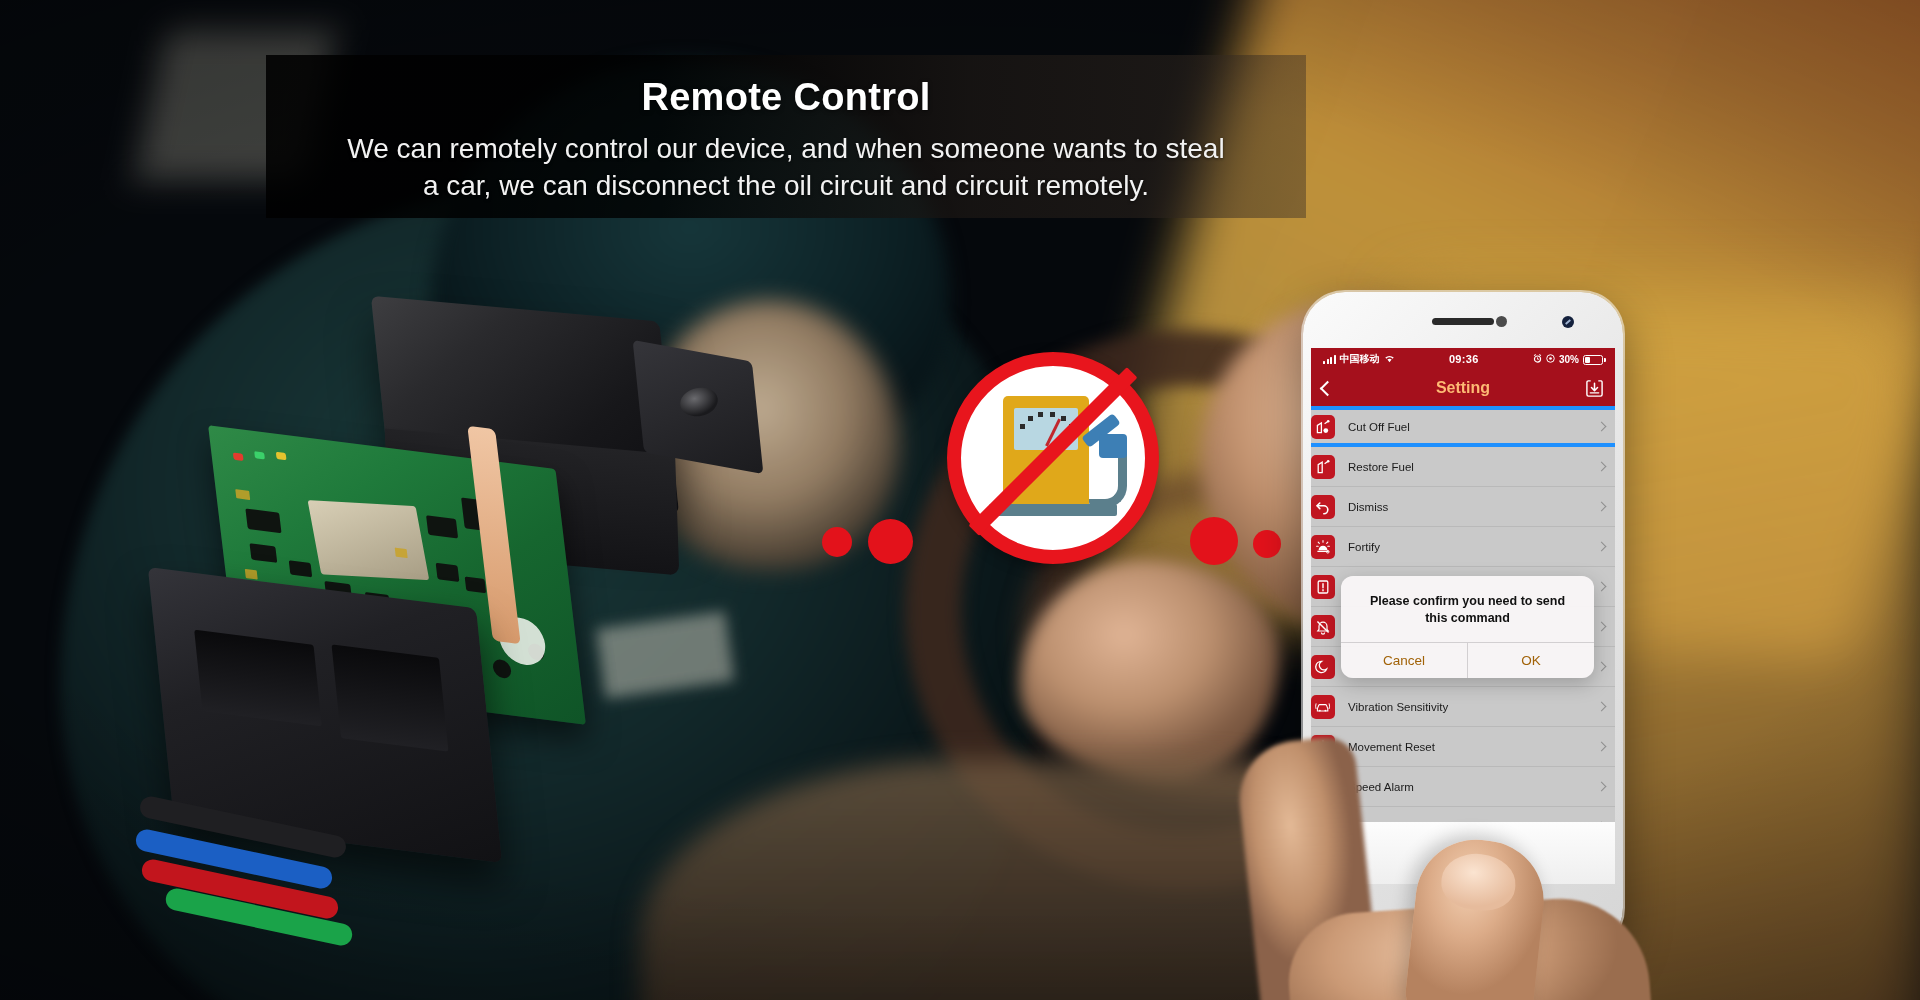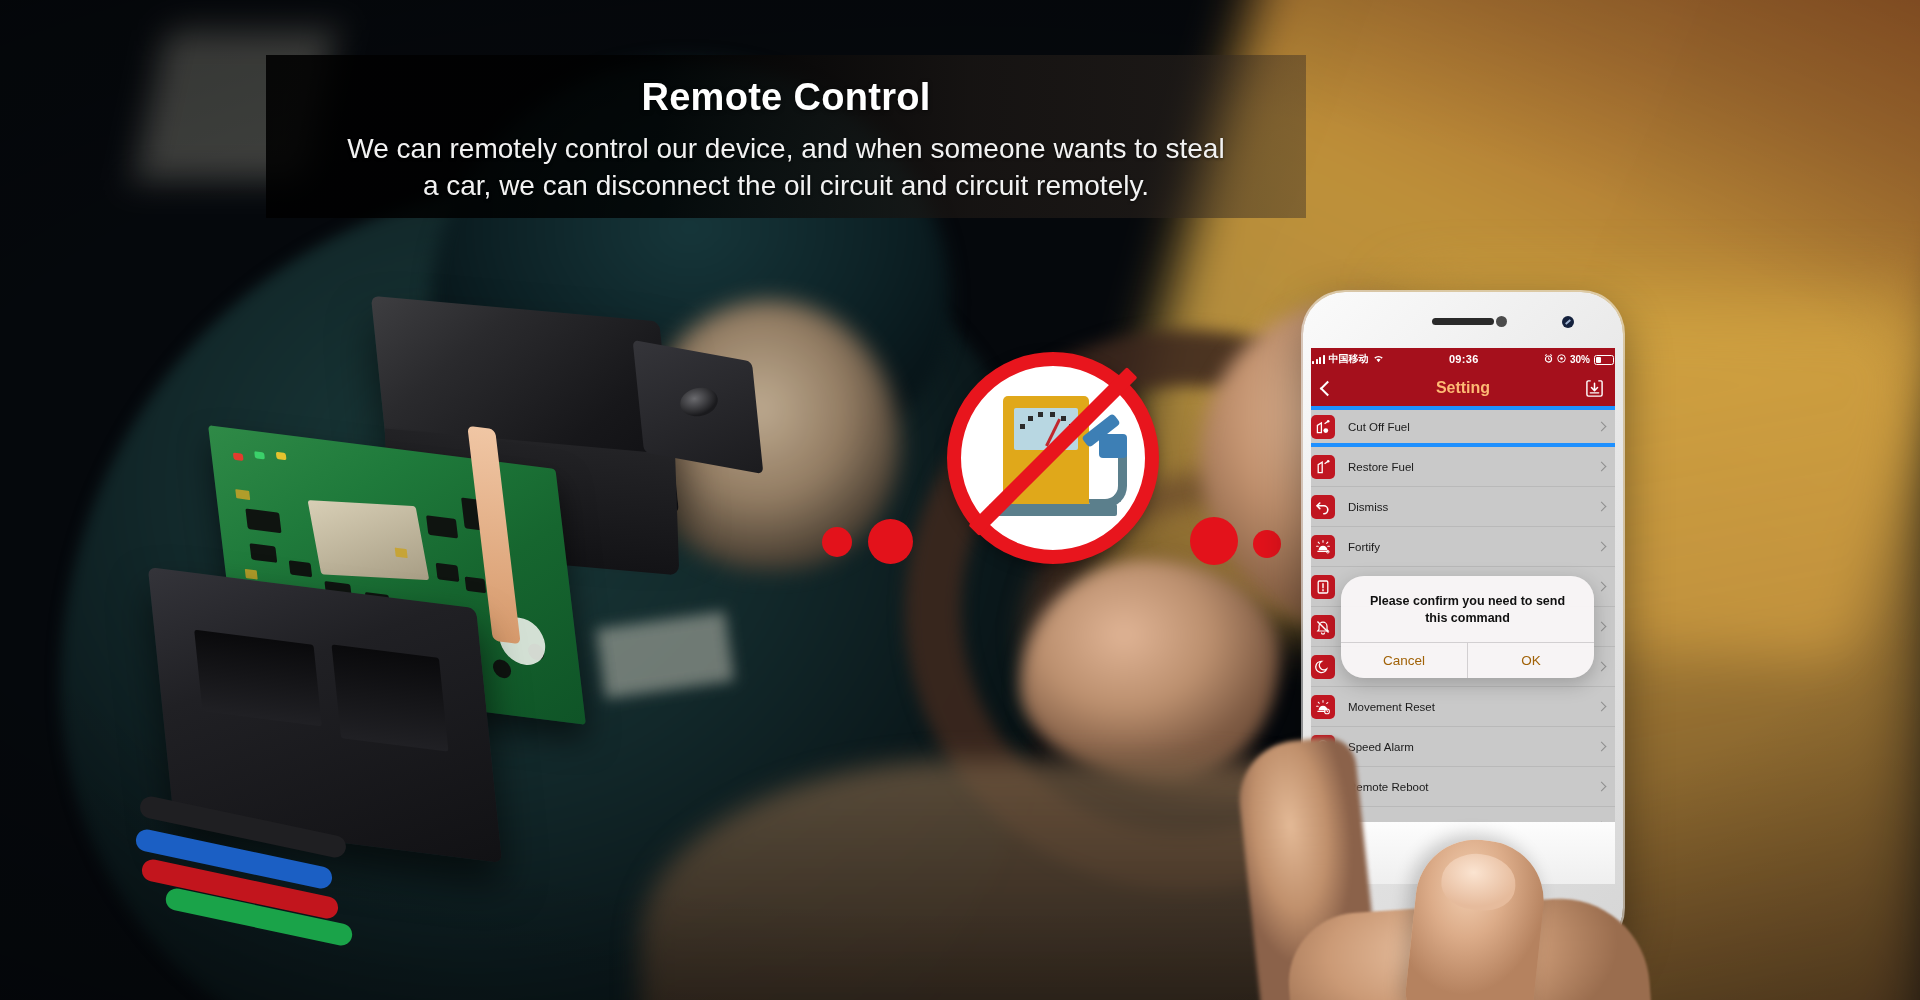--- a/index.html
+++ b/index.html
@@ -269,21 +269,21 @@
     content:""; position:absolute; left:3px; top:5px; width:6px; height:2px;
     background:#9fb3d1; transform: rotate(-40deg);
   }
   .phone-screen {
     position:relative; width:100%; height:100%;
     background:#c9c9c9; overflow:hidden;
   }
 
   .statusbar {
     height:22px; background:#a5101c; color:#fff;
-    display:flex; align-items:center; padding:0 1px;
+    display:flex; align-items:center; padding:0 12px;
     font-size:10px; font-weight:700;
   }
   .sb-left { display:flex; align-items:center; gap:4px; }
   .sb-bars { display:flex; align-items:flex-end; gap:1.5px; height:9px; }
   .sb-bars i { display:block; width:2px; background:#fff; border-radius:.5px; }
   .sb-center { flex:1; text-align:center; font-size:11px; letter-spacing:.3px; }
   .sb-right { display:flex; align-items:flex-end; gap:4px; }
   .sb-batt {
     width:20px; height:10px; border:1.3px solid #fff; border-radius:2.5px;
     position:relative; padding:1px;
@@ -331,21 +331,21 @@
   .row-label { margin-left:13px; font-size:11.5px; color:#1b1b1b; }
   .row-chev {
     margin-left:auto; width:7px; height:7px;
     border-right:1.6px solid #8e8e8e; border-top:1.6px solid #8e8e8e;
     transform: rotate(45deg);
   }
 
   .dialog {
     position:absolute; left:30px; top:228px; width:253px;
     background: rgba(249,246,247,.96);
-    border-radius:23px; overflow:hidden;
+    border-radius:12px; overflow:hidden;
     box-shadow: 0 6px 20px rgba(0,0,0,.22);
   }
   .dialog-msg {
     padding: 17px 18px 15px;
     text-align:center; font-size:12.5px; font-weight:700;
     color:#111; line-height:1.35;
   }
   .dialog-btns { display:flex; border-top:1px solid #d2cfd1; }
   .dialog-btn {
     flex:1; text-align:center; padding:10px 0;
@@ -612,20 +612,32 @@
               <svg width="16" height="16" viewBox="0 0 20 20">
                 <path d="M14.5 12.5 A7 7 0 1 1 8 3 A5.6 5.6 0 0 0 14.5 12.5 Z" fill="none" stroke="#fff" stroke-width="1.7"></path>
               </svg>
             </span>
             <span class="row-label"></span>
             <span class="row-chev"></span>
           </div>
           <div class="row">
             <span class="row-icon">
               <svg width="16" height="16" viewBox="0 0 20 20">
+                <path d="M3 12 l1.6-4 a1.6 1.6 0 0 1 1.5-1 h6.8 a1.6 1.6 0 0 1 1.5 1 L16 12 v3 H3 Z" fill="none" stroke="#fff" stroke-width="1.4"></path>
+                <circle cx="6" cy="14.5" r="1.2" fill="#fff"></circle>
+                <circle cx="13" cy="14.5" r="1.2" fill="#fff"></circle>
+                <path d="M1.2 6 q-1 3 0 6 M17.8 6 q1 3 0 6" fill="none" stroke="#fff" stroke-width="1.2" stroke-linecap="round"></path>
+              </svg>
+            </span>
+            <span class="row-label">Vibration Sensitivity</span>
+            <span class="row-chev"></span>
+          </div>
+          <div class="row">
+            <span class="row-icon">
+              <svg width="16" height="16" viewBox="0 0 20 20">
                 <path d="M4.5 14 A5.5 5.5 0 0 1 15.5 14 Z" fill="#fff"></path>
                 <path d="M3 15.5 h10" stroke="#fff" stroke-width="1.5"></path>
                 <path d="M10 2 v2 M4 4 L5.4 5.4 M16 4.4 L14.6 5.6 M2 9 h2" stroke="#fff" stroke-width="1.3" stroke-linecap="round"></path>
                 <circle cx="15" cy="15.5" r="3" fill="none" stroke="#fff" stroke-width="1.3"></circle>
                 <path d="M15 13.8 v1.8 h1.3" stroke="#fff" stroke-width="1.1" fill="none"></path>
               </svg>
             </span>
             <span class="row-label">Movement Reset</span>
             <span class="row-chev"></span>
           </div>

